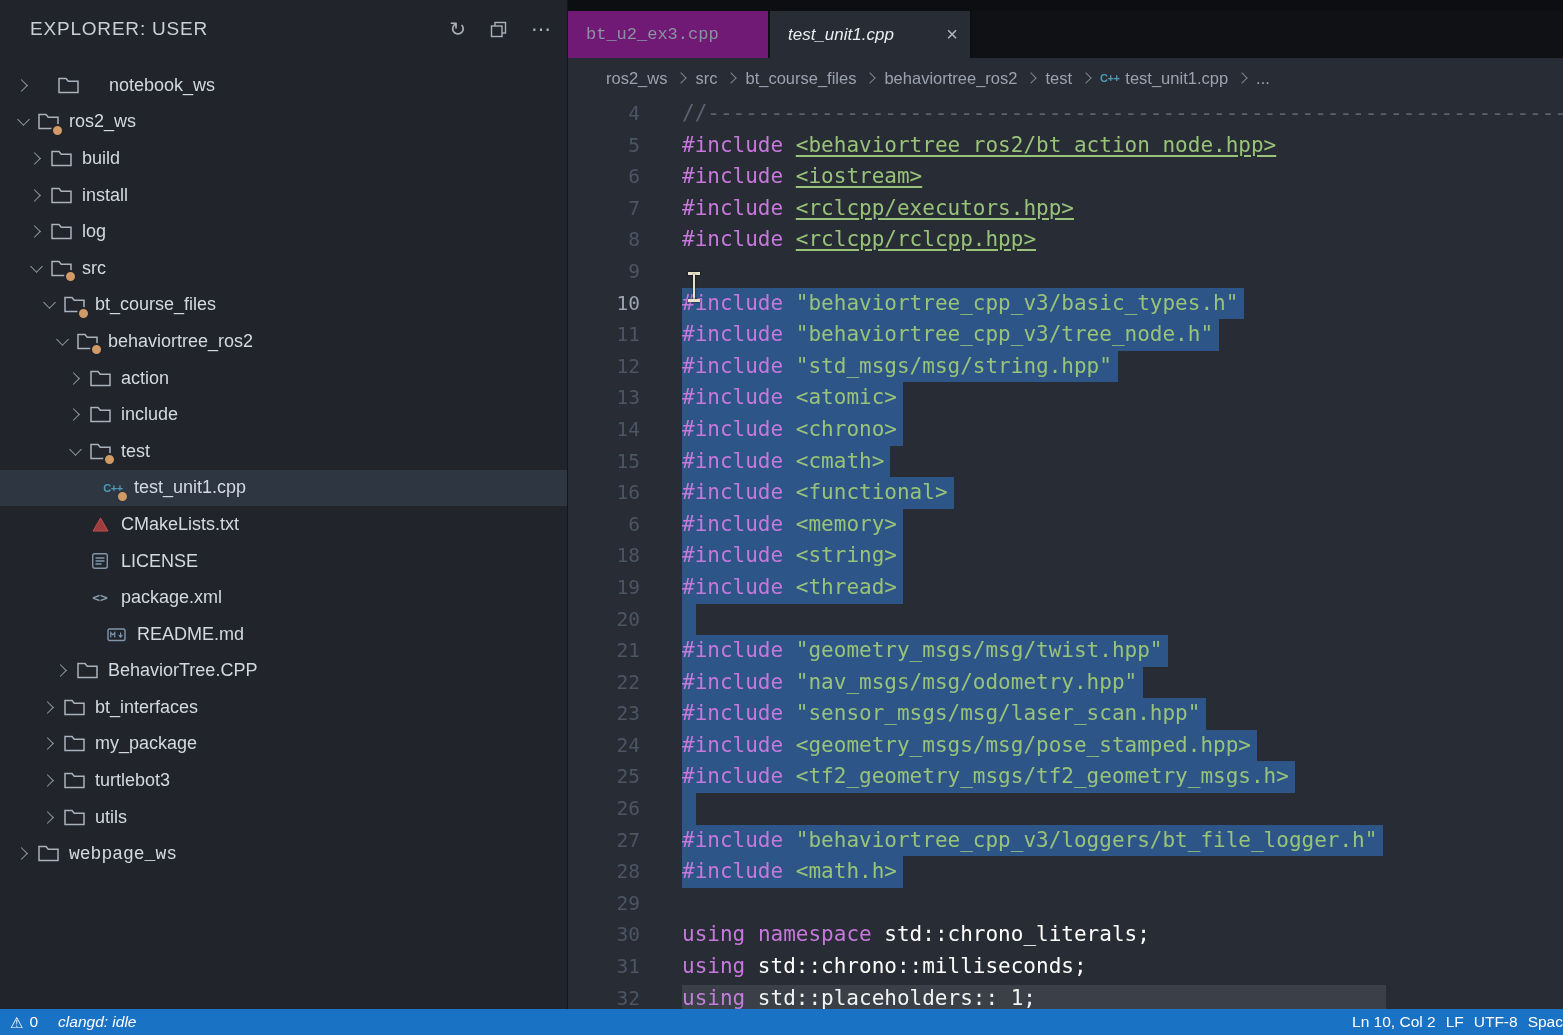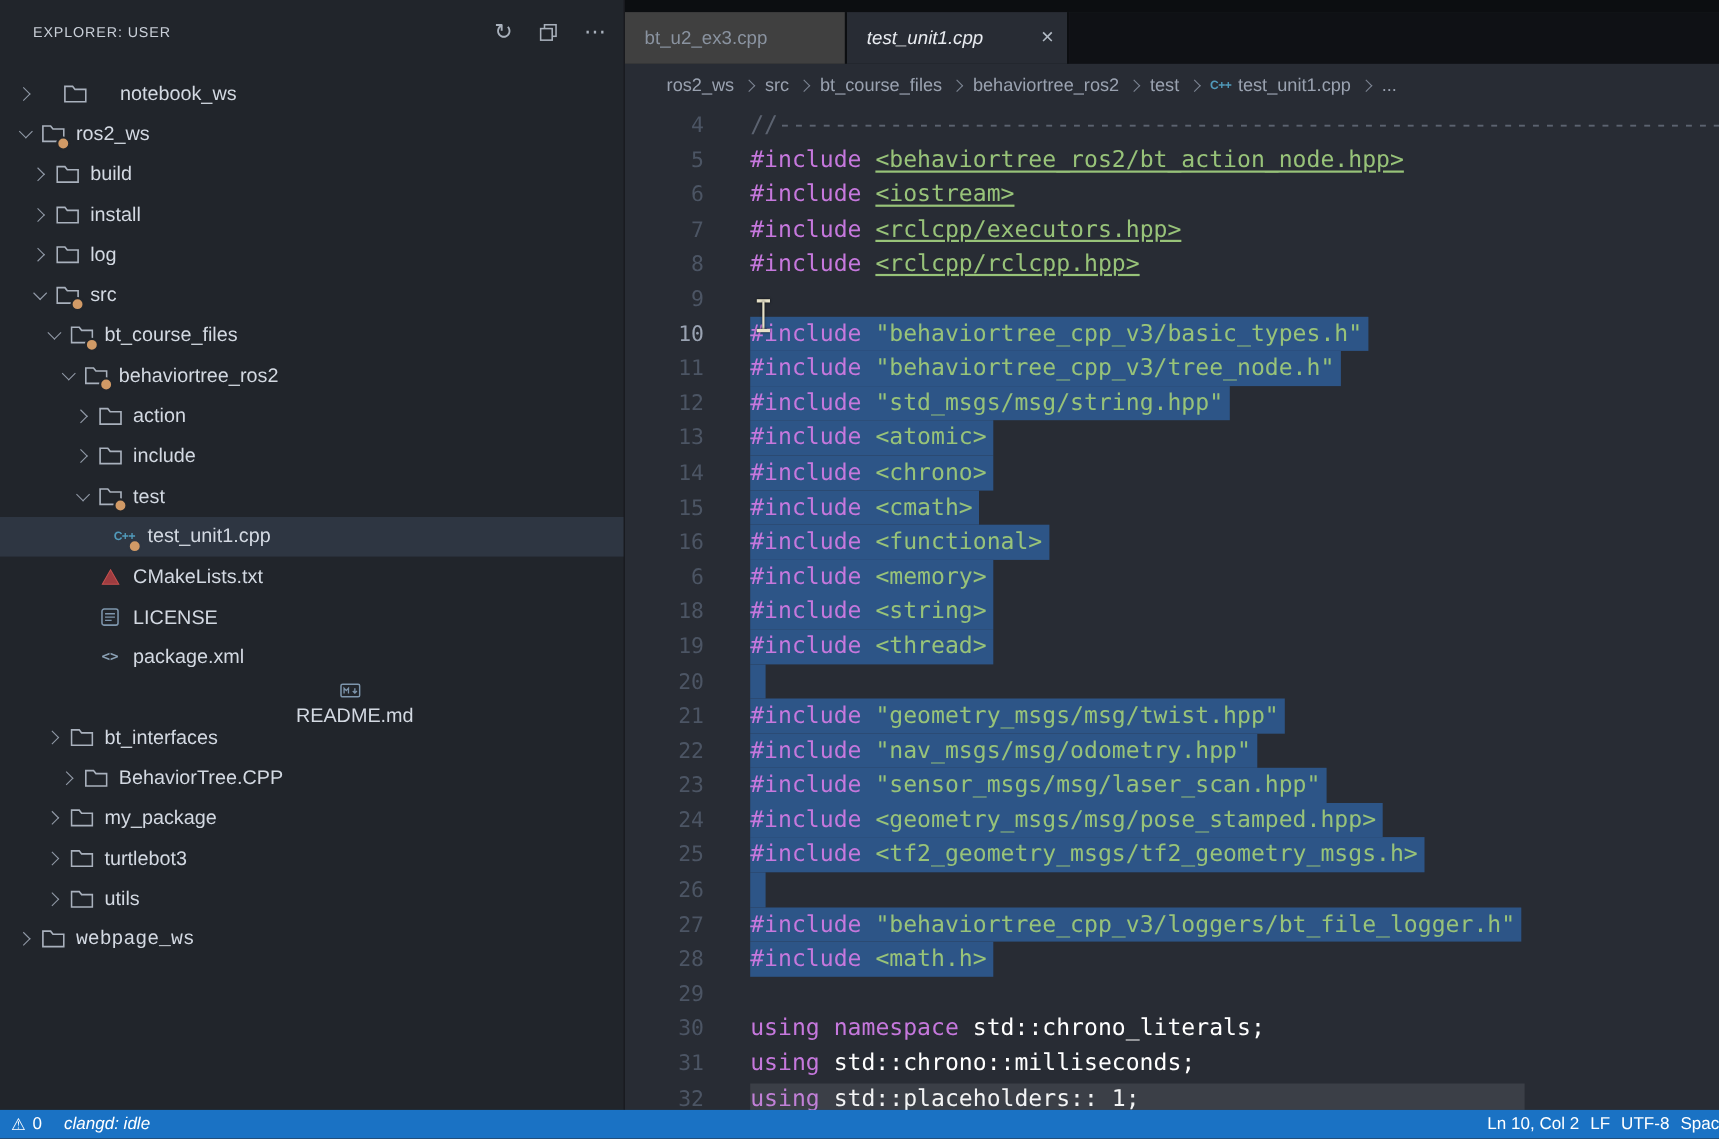--- a/index.html
+++ b/index.html
@@ -5,21 +5,21 @@
   html,body{margin:0;padding:0;}
   body{
     width:1563px;height:1035px;overflow:hidden;position:relative;
     background:#282c34;font-family:"Liberation Sans",sans-serif;
   }
 
   
   .sidebar{position:absolute;left:0;top:0;width:568px;height:1009px;background:#21252b;
            border-right:1px solid #14161a;box-sizing:border-box;overflow:hidden;}
   .sb-header{height:58px;display:flex;align-items:center;padding:0 16px 0 30px;}
-  .sb-title{font-size:13px;letter-spacing:.8px;color:#c9cfd8;}
+  .sb-title{font-size:19px;letter-spacing:.8px;color:#c9cfd8;}
   .sb-actions{margin-left:auto;display:flex;align-items:center;gap:24px;}
   .sb-action{color:#a9b1bc;font-size:20px;line-height:1;cursor:pointer;display:flex;align-items:center;}
 
   .tree{margin-top:9px;}
   .row{height:36.6px;display:flex;align-items:center;cursor:pointer;box-sizing:border-box;}
   .row.selected{background:#2e3642;}
   .chev{width:26px;display:flex;justify-content:center;align-items:center;flex:none;}
   .chev i{width:8px;height:8px;border-right:1.8px solid #9099a6;border-bottom:1.8px solid #9099a6;display:block;}
   .chev.col i{transform:rotate(-45deg);margin-left:-3px;}
   .chev.exp i{transform:rotate(45deg);margin-top:-4px;}
@@ -30,21 +30,21 @@
   .label{font-size:18px;color:#d3d9e2;white-space:nowrap;}
   .cpp-badge{color:#519aba;font-weight:bold;font-size:11px;letter-spacing:-.5px;font-family:"Liberation Sans",sans-serif;}
   .xml-glyph{color:#8aa0b4;font-family:"DejaVu Sans Mono",monospace;font-weight:bold;font-size:13px;}
 
   
   .editor{position:absolute;left:568px;top:0;right:0;bottom:26px;background:#282c34;overflow:hidden;}
   .top-strip{height:11px;background:#0c0e11;}
   .tabbar{height:47px;background:#0f1115;display:flex;}
   .tab{width:202px;box-sizing:border-box;display:flex;align-items:center;padding:0 12px 0 18px;
        font-size:17px;border-right:2px solid #0c0e11;cursor:pointer;white-space:nowrap;}
-  .tab.inactive{background:#404040;color:#8a93a0;}
+  .tab.inactive{background:#701a75;color:#8a93a0;font-family:Liberation Mono, monospace;}
   .tab.active{background:#282c34;color:#e9ecf1;font-style:italic;}
   .tab .close{margin-left:auto;font-size:20px;color:#b2bac4;font-style:normal;padding-left:12px;}
 
   .breadcrumb{height:40px;display:flex;align-items:center;padding-left:38px;font-size:16.5px;color:#9aa2b0;}
   .bc-item{display:flex;align-items:center;cursor:pointer;white-space:nowrap;}
   .bc-sep{margin:0 10px;width:7px;height:7px;border-right:1.6px solid #7c8492;border-bottom:1.6px solid #7c8492;
           transform:rotate(-45deg);flex:none;}
   .bc-icon{margin-right:6px;display:inline-flex;}
 
   .code-region{position:absolute;top:98px;left:0;right:0;bottom:0;overflow:hidden;}
@@ -252,51 +252,51 @@
         </span>
         <span class="label">LICENSE</span>
       </div>
       <div class="row" style="padding-left: 62px;">
         <span class="chev none"></span>
         <span class="fi">
           <span class="xml-glyph">&lt;&gt;</span>
         </span>
         <span class="label">package.xml</span>
       </div>
-      <div class="row" style="padding-left: 78px; flex-direction: column;">
+      <div class="row" style="padding-left: 78px;">
         <span class="chev none"></span>
         <span class="fi">
           <svg width="19" height="17" viewBox="0 0 19 17">
             <rect x="1" y="3" width="17" height="11.5" rx="1.5" fill="none" stroke="#7e96ad" stroke-width="1.4"></rect>
             <path d="M3.8 11.5V6.6l2 2.2 2-2.2v4.9M13.6 6.6v4.2m-1.9-1.6 1.9 1.9 1.9-1.9" fill="none" stroke="#7e96ad" stroke-width="1.2"></path>
           </svg>
         </span>
         <span class="label">README.md</span>
       </div>
+      <div class="row" style="padding-left: 49px;">
+        <span class="chev col">
+          <i></i>
+        </span>
+        <span class="fi">
+          <svg width="21" height="17" viewBox="0 0 21 17">
+            <path d="M1 1.5h7l2.2 2.8H20v11.2H1Z" fill="none" stroke="#a9b1bd" stroke-width="1.5"></path>
+          </svg>
+        </span>
+        <span class="label">BehaviorTree.CPP</span>
+      </div>
       <div class="row" style="padding-left: 36px;">
         <span class="chev col">
           <i></i>
         </span>
         <span class="fi">
           <svg width="21" height="17" viewBox="0 0 21 17">
             <path d="M1 1.5h7l2.2 2.8H20v11.2H1Z" fill="none" stroke="#a9b1bd" stroke-width="1.5"></path>
           </svg>
         </span>
         <span class="label">bt_interfaces</span>
-      </div>
-      <div class="row" style="padding-left: 49px;">
-        <span class="chev col">
-          <i></i>
-        </span>
-        <span class="fi">
-          <svg width="21" height="17" viewBox="0 0 21 17">
-            <path d="M1 1.5h7l2.2 2.8H20v11.2H1Z" fill="none" stroke="#a9b1bd" stroke-width="1.5"></path>
-          </svg>
-        </span>
-        <span class="label">BehaviorTree.CPP</span>
       </div>
       <div class="row" style="padding-left: 36px;">
         <span class="chev col">
           <i></i>
         </span>
         <span class="fi">
           <svg width="21" height="17" viewBox="0 0 21 17">
             <path d="M1 1.5h7l2.2 2.8H20v11.2H1Z" fill="none" stroke="#a9b1bd" stroke-width="1.5"></path>
           </svg>
         </span>

